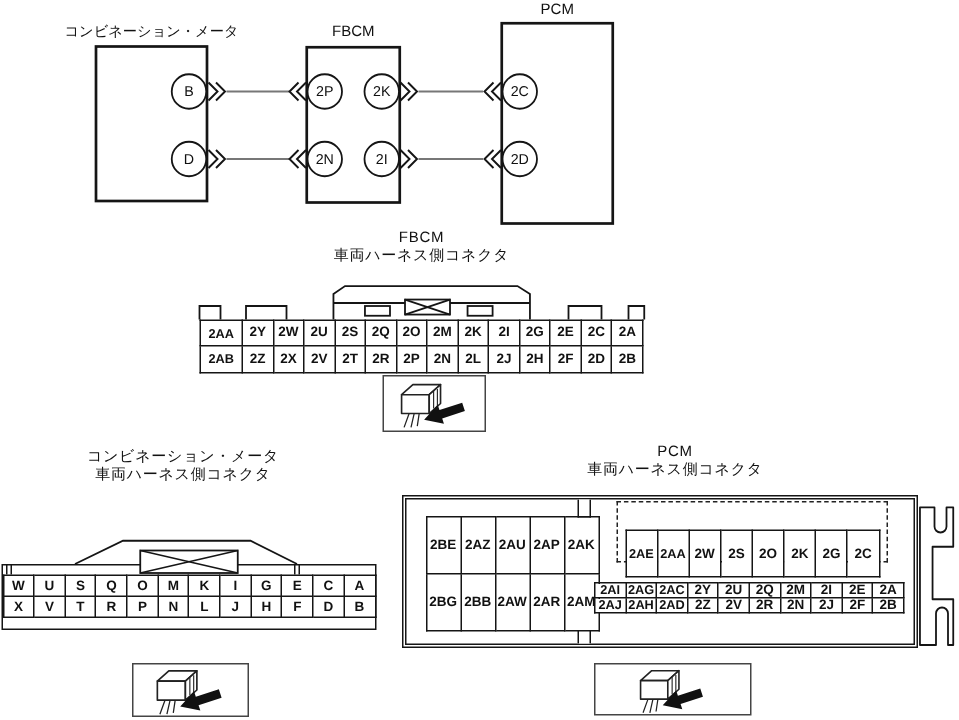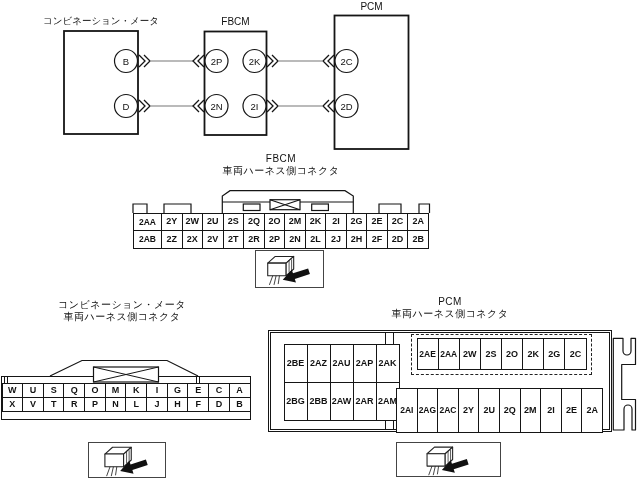--- a/index.html
+++ b/index.html
@@ -265,51 +265,63 @@
           <tr>
             <td>2BG</td>
             <td>2BB</td>
             <td>2AW</td>
             <td>2AR</td>
             <td>2AM</td>
           </tr>
         </tbody>
       </table>
     </div>
-  <div class="gridwrap pcm-tr-gridwrap" style="left:416.5px;top:338px;width:170px;height:32px;">
+  <div class="gridwrap pcm-tr-gridwrap" style="left:416.5px;top:353px;width:170px;height:32px;">
       <table class="pingrid">
         <tbody>
           <tr>
             <td>2AE</td>
             <td>2AA</td>
             <td>2W</td>
             <td>2S</td>
             <td>2O</td>
             <td>2K</td>
             <td>2G</td>
             <td>2C</td>
           </tr>
         </tbody>
       </table>
     </div>
-  <div class="gridwrap pcm-br-gridwrap" style="left:396px;top:388px;width:207px;height:45px;">
+  <div class="gridwrap pcm-br-gridwrap" style="left:396px;top:388px;width:207px;height:16px;">
       <table class="pingrid">
         <tbody>
           <tr>
             <td>2AI</td>
             <td>2AG</td>
             <td>2AC</td>
             <td>2Y</td>
             <td>2U</td>
             <td>2Q</td>
             <td>2M</td>
             <td>2I</td>
             <td>2E</td>
             <td>2A</td>
           </tr>
+          <tr>
+            <td>2AJ</td>
+            <td>2AH</td>
+            <td>2AD</td>
+            <td>2Z</td>
+            <td>2V</td>
+            <td>2R</td>
+            <td>2N</td>
+            <td>2J</td>
+            <td>2F</td>
+            <td>2B</td>
+          </tr>
         </tbody>
       </table>
     </div>
 
   <svg class="abs" style="left:611px;top:336px" width="27" height="96" viewBox="0 0 27 96">
     <path d="M2.3,2.3 H12 V15 A4,4 0 0 0 20,15 V2.3 H24.5 V28.5 H10.7 V63.5 H24.5 V94 H21 V73 A4,4 0 0 0 13,73 V94 H2.3 Z" fill="#fff" stroke="#151515" stroke-width="1.2" stroke-linejoin="round"></path>
   </svg>
 
   <div class="icon-box" style="left:395.5px;top:442px;width:105px;height:35px;">
     <svg viewBox="0 0 80 40" preserveAspectRatio="xMidYMid meet">

